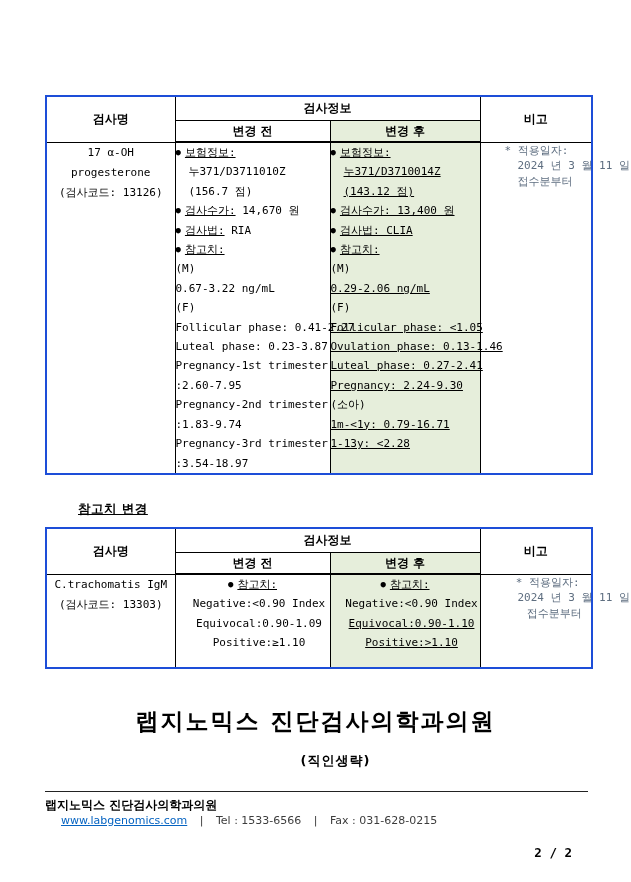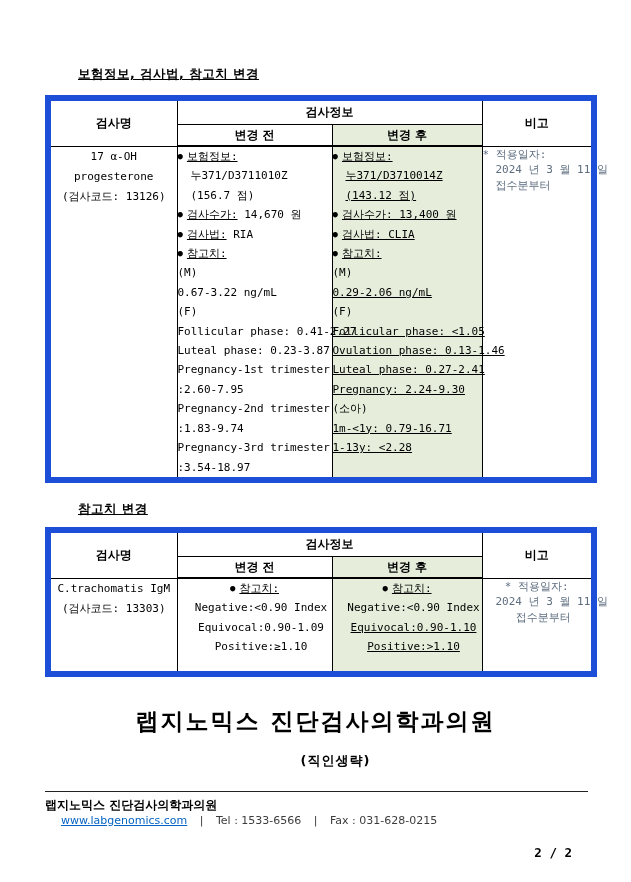--- a/index.html
+++ b/index.html
@@ -6,21 +6,21 @@
   body{width:631px;height:882px;position:relative;overflow:hidden;
        font-family:"DejaVu Sans","Liberation Sans",sans-serif;color:#000;}
   .page{position:absolute;inset:0;background:#fff;}
 
   .sec-heading{position:absolute;left:78px;font-size:12.5px;font-weight:bold;
        text-decoration:underline;letter-spacing:0.5px;}
   #heading1{top:66px;}
   #heading2{top:501px;}
 
   table.change-table{position:absolute;left:45px;width:546px;border-collapse:collapse;
-       table-layout:fixed;border:6px solid #1d4ed8;}
+       table-layout:fixed;border:2px solid #1d4ed8;}
   #table1{top:95px;}
   #table2{top:527px;}
   table.change-table td{border:1px solid #000;padding:0;}
   td.th{font-weight:bold;font-size:12px;text-align:center;vertical-align:middle;
        font-family:"DejaVu Sans","Liberation Sans",sans-serif;}
   tr.hdr1 td{height:23px;}
   tr.hdr2 td{height:20px;border-bottom:2px solid #000;}
   .green{background:#e6eedb;}
 
   tr.body-row td{vertical-align:top;font-size:11px;
@@ -28,21 +28,21 @@
   td.lines-cell{padding:6px 6px 4px 9px;}
   #table1 tr.body-row td{height:322px;}
   #table2 tr.body-row td{height:92px;text-align:center;}
   .line{line-height:19.4px;white-space:nowrap;}
   .line .u{text-decoration:underline;}
   .line.indent{padding-left:13px;}
   .bullet{margin-right:4px;font-size:9px;vertical-align:1px;}
 
   td.name-cell{vertical-align:middle;text-align:center;line-height:20px;font-size:11px;}
   td.note-cell{vertical-align:middle;font-size:10.5px;padding:4px 4px 4px 8px;}
-  td.note-cell .line{line-height:15.5px;white-space:nowrap;}
+  td.note-cell .line{line-height:15.5px;white-space:nowrap;margin-left:24px;}
   td.note-cell .line.indent{}
 
   #footer-title{position:absolute;left:0;right:0;top:706px;text-align:center;
        font-size:23px;font-weight:bold;letter-spacing:2px;}
   #footer-seal{position:absolute;left:0;right:0;top:752px;text-align:center;
        font-size:13px;font-weight:bold;letter-spacing:1px;padding-left:40px;}
 
   #bottom-block{position:absolute;left:45px;right:43px;top:791px;
        border-top:1.5px solid #222;padding-top:5px;}
   .bottom-company{font-size:12px;font-weight:bold;line-height:16px;}
@@ -51,21 +51,20 @@
   .bottom-contact .sep{margin:0 9px;color:#3c3c3c;}
   .link{text-decoration:underline;cursor:pointer;margin-left:16px;}
   #page-number{position:absolute;right:59px;top:845px;font-size:12.5px;font-weight:bold;
        font-family:"DejaVu Sans Mono","DejaVu Sans",monospace;}
 </style>
 </head>
 <body>
 
 <div class="page">
 
-  <div id="heading1" class="sec-heading">보험정보, 검사법, 참고치 변경</div>
 
   <table id="table1" class="change-table">
     <colgroup>
       <col style="width:129px">
         <col style="width:155px">
         <col style="width:150px">
         <col style="width:112px">
     </colgroup>
     <tbody>
       <tr class="hdr1">

